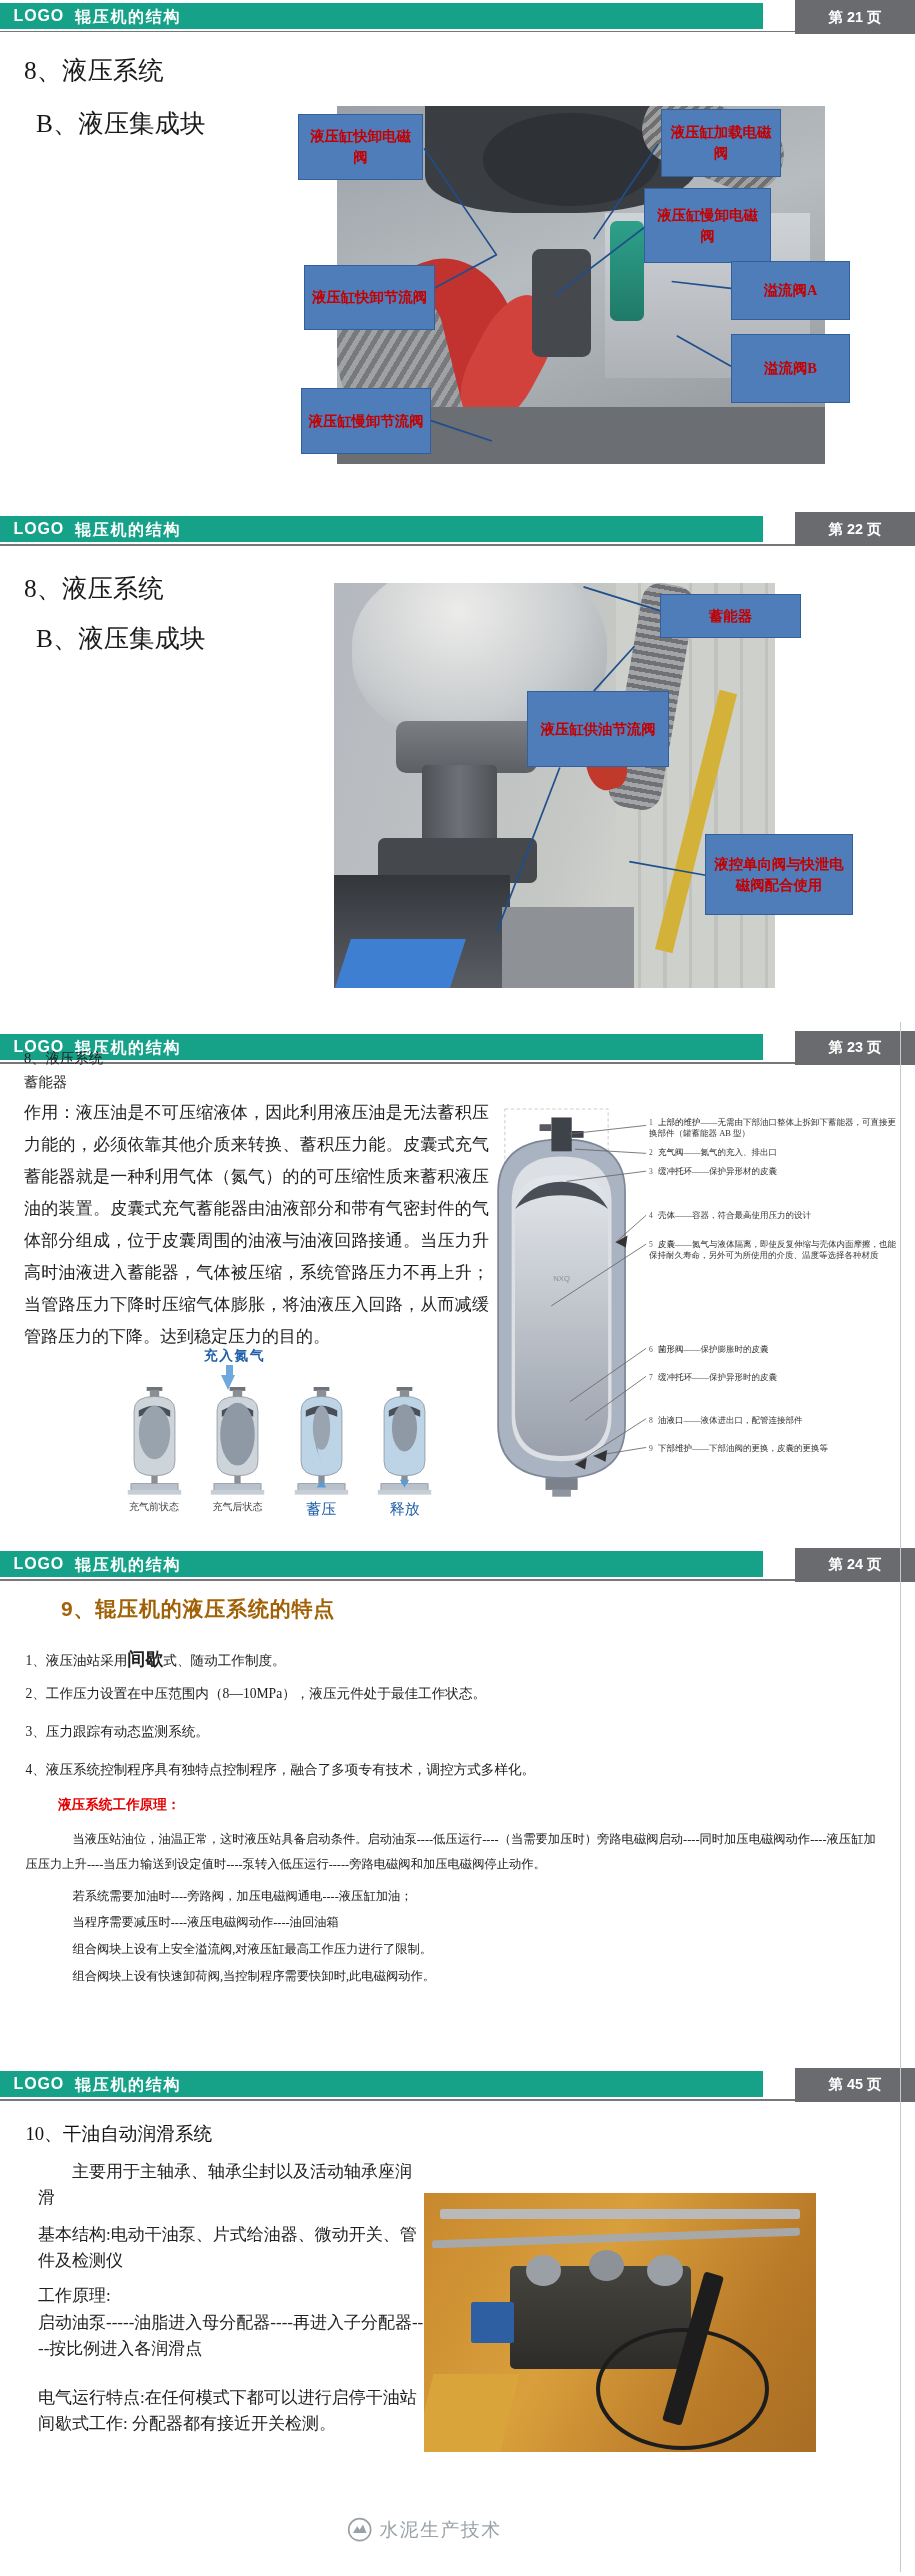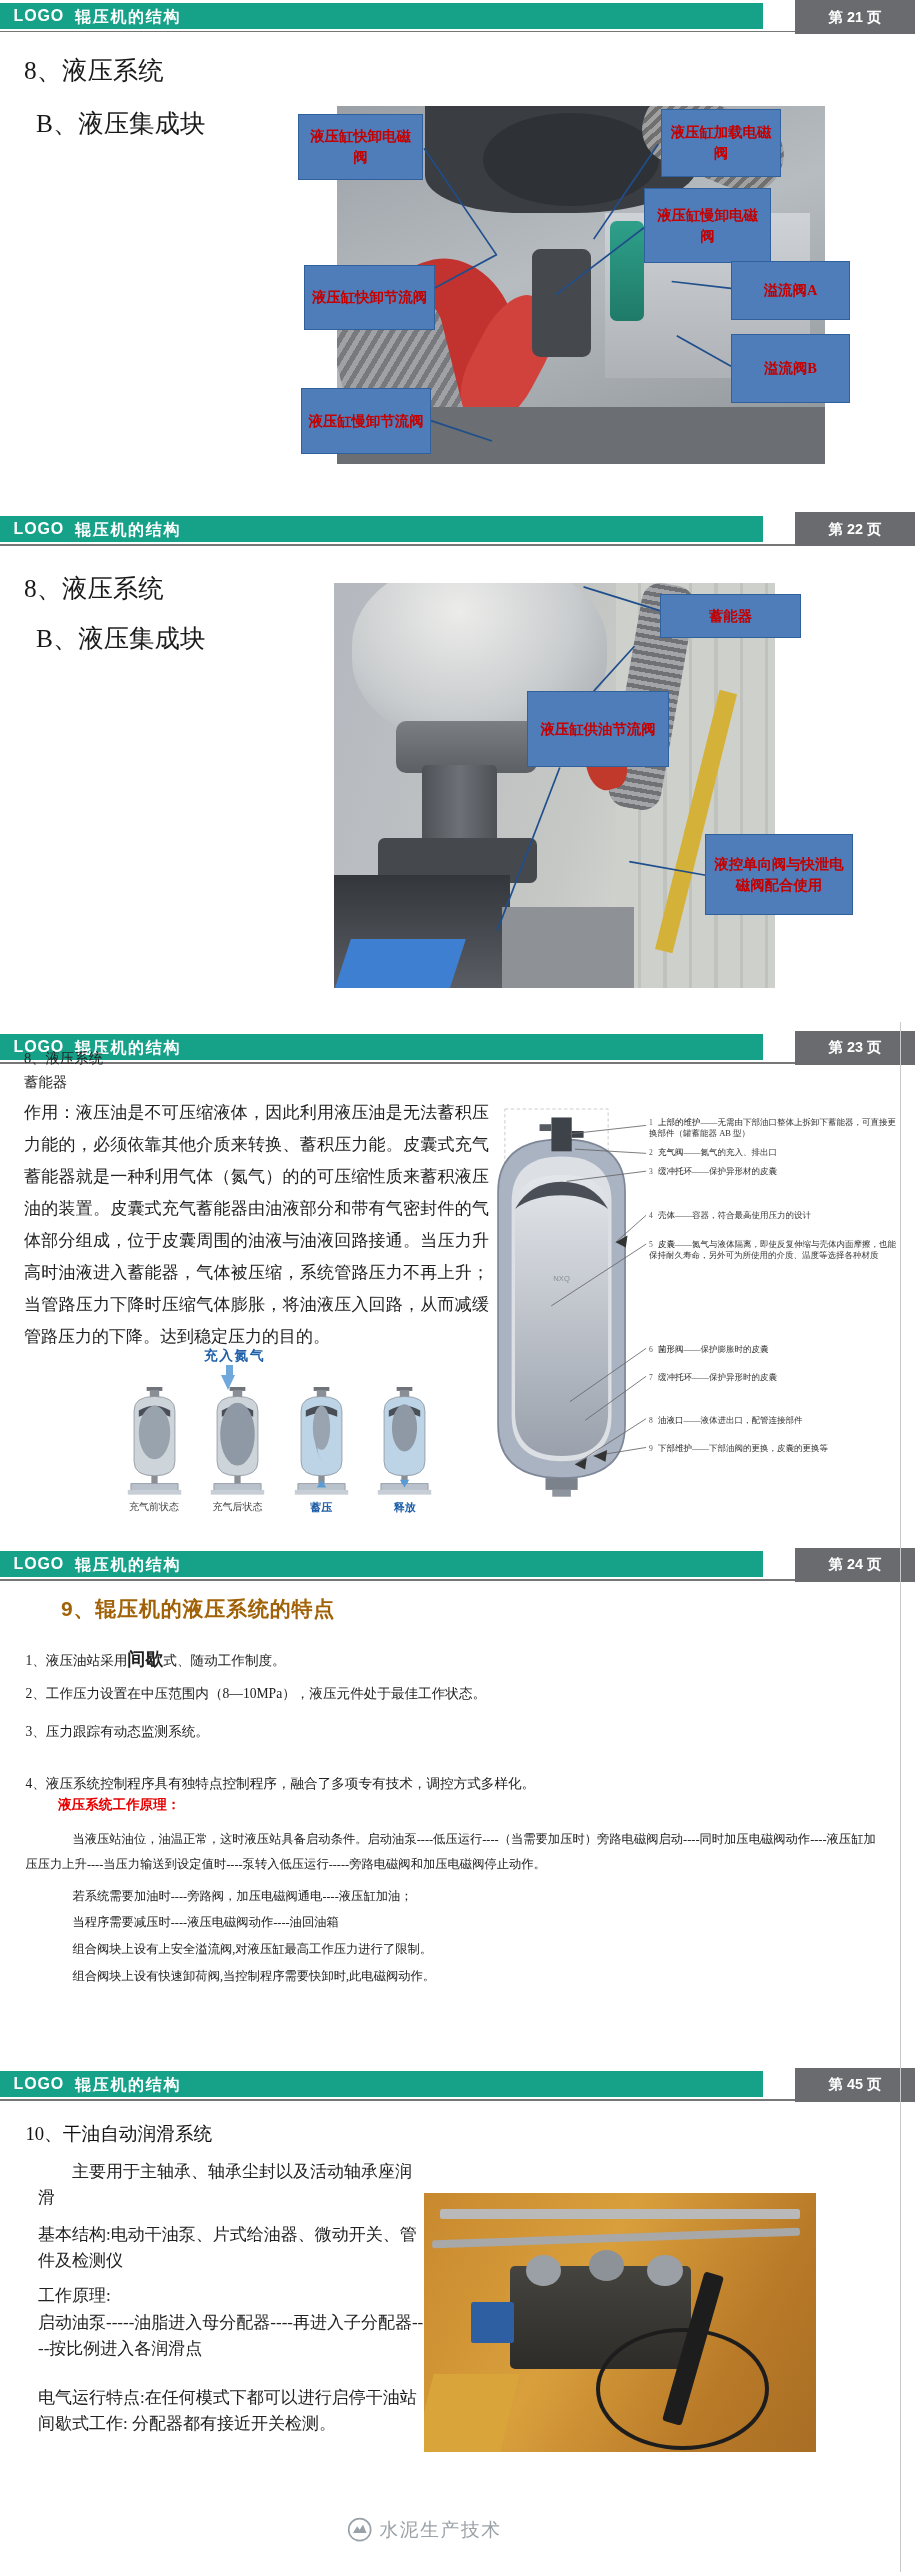--- a/index.html
+++ b/index.html
@@ -37,21 +37,21 @@
   .body23{position:absolute;left:24px;top:75px;width:465px;font-family:"Liberation Serif",serif;
           font-size:17px;line-height:32px;color:#222;text-align:justify;}
   .callout{position:absolute;width:254px;font-size:8.5px;line-height:11px;color:#333;
            font-family:"Liberation Serif",serif;}
   .callout .no{color:#555;margin-right:5.1px;font-size:7.6px;}
   .callout .term{color:#222;}
   .charge{position:absolute;color:#1f5fa8;font-weight:bold;font-size:13.6px;letter-spacing:1.7px;}
   .figrow{position:absolute;display:flex;gap:13.6px;}
   .fig{display:flex;flex-direction:column;align-items:center;width:70px;}
   .figcap-s{font-size:10px;color:#444;margin-top:2.5px;}
-  .figcap-b{font-size:11px;color:#1f5fa8;font-weight:bold;margin-top:2.5px;}
+  .figcap-b{font-size:15px;color:#1f5fa8;font-weight:normal;margin-top:2.5px;}
 
   
   .p24-title{position:absolute;left:61px;font-size:21px;font-weight:bold;color:#a16207;
              font-family:"Liberation Sans",sans-serif;letter-spacing:0.8px;}
   .p24-item{position:absolute;left:25.4px;width:856px;font-family:"Liberation Serif",serif;
             font-size:13.6px;color:#222;}
   .p24-item b{font-size:18px;font-family:"Liberation Sans",sans-serif;}
   .p24-red{position:absolute;left:58px;color:#e60000;font-weight:bold;font-size:13.6px;
            font-family:"Liberation Serif",serif;}
   .p24-para{position:absolute;left:25.4px;width:861px;font-family:"Liberation Serif",serif;
@@ -276,21 +276,21 @@
     <div class="hlogo" style="top:16px;">LOGO</div>
     <div class="htitle" style="top:16px;">辊压机的结构</div>
     <div class="hline" style="top:40px;"></div>
     <div class="pgbox" style="top:8.5px;">第 24 页</div>
 
     <div class="p24-title" style="top:56px;">9、辊压机的液压系统的特点</div>
 
     <div class="p24-item" style="top:108px;"><span>1、液压油站采用</span><b>间歇</b><span>式、随动工作制度。</span></div>
     <div class="p24-item" style="top:146px;">2、工作压力设置在中压范围内（8—10MPa），液压元件处于最佳工作状态。</div>
     <div class="p24-item" style="top:184px;">3、压力跟踪有动态监测系统。</div>
-    <div class="p24-item" style="top:236px;">4、液压系统控制程序具有独特点控制程序，融合了多项专有技术，调控方式多样化。</div>
+    <div class="p24-item" style="top:222px;">4、液压系统控制程序具有独特点控制程序，融合了多项专有技术，调控方式多样化。</div>
 
     <div class="p24-red" style="top:257px;">液压系统工作原理：</div>
 
     <div class="p24-para" style="top:288px;">当液压站油位，油温正常，这时液压站具备启动条件。启动油泵----低压运行----（当需要加压时）旁路电磁阀启动----同时加压电磁阀动作----液压缸加压压力上升----当压力输送到设定值时----泵转入低压运行-----旁路电磁阀和加压电磁阀停止动作。</div>
     <div class="p24-para" style="top:345px;">若系统需要加油时----旁路阀，加压电磁阀通电----液压缸加油；</div>
     <div class="p24-para" style="top:371px;">当程序需要减压时----液压电磁阀动作----油回油箱</div>
     <div class="p24-para" style="top:398px;">组合阀块上设有上安全溢流阀,对液压缸最高工作压力进行了限制。</div>
     <div class="p24-para" style="top:425px;">组合阀块上设有快速卸荷阀,当控制程序需要快卸时,此电磁阀动作。</div>
   </section>
 

